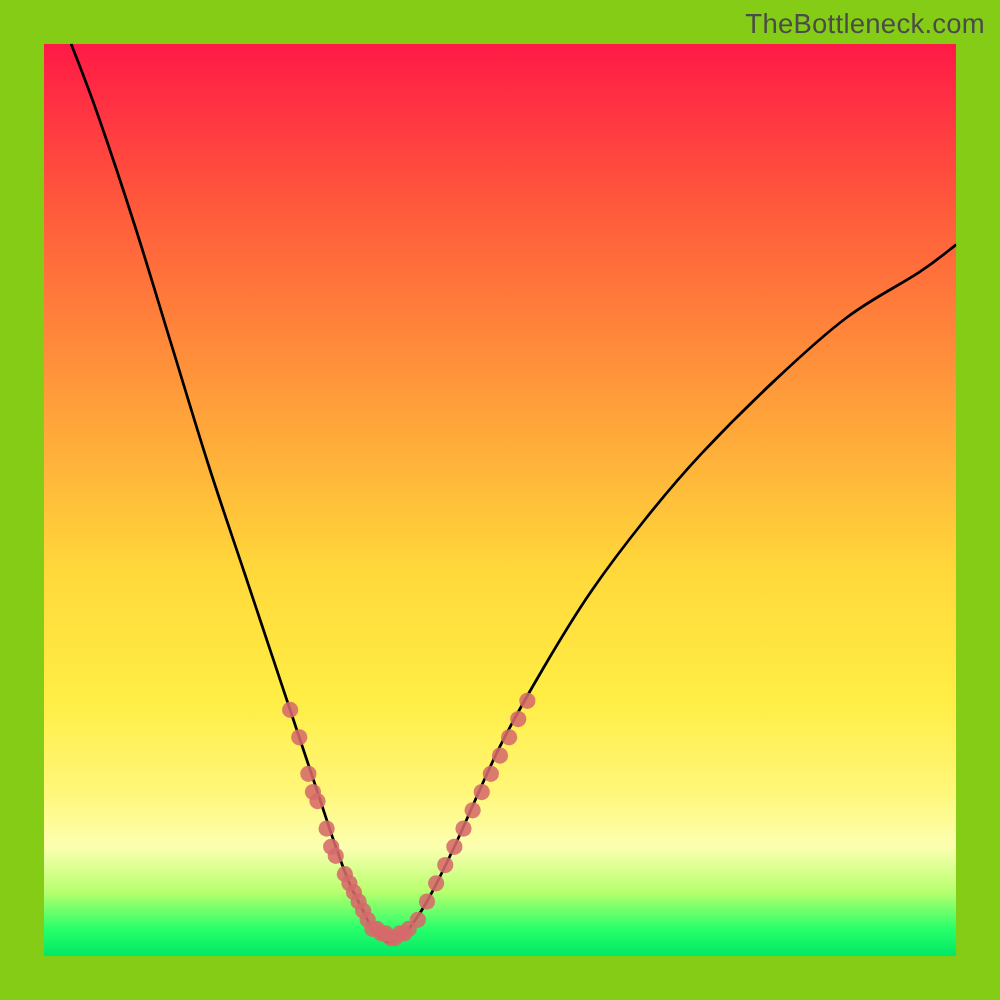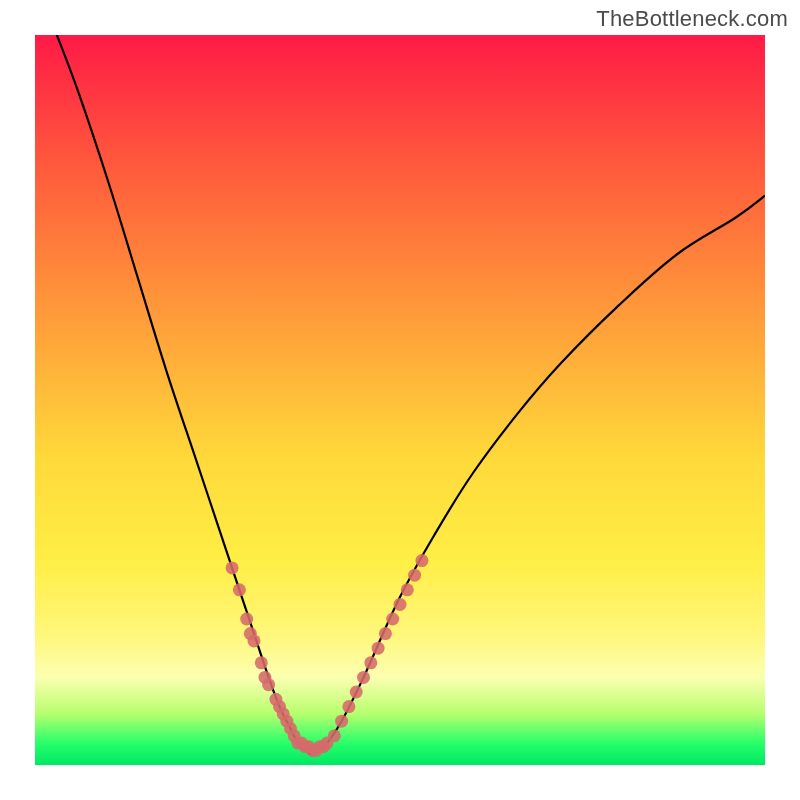--- a/index.html
+++ b/index.html
@@ -8,21 +8,21 @@
     width: 800px;
     height: 800px;
     overflow: hidden;
     background: #000;
     font-family: Arial, Helvetica, sans-serif;
   }
   .frame {
     position: absolute;
     width: 800px;
     height: 800px;
-    background: #ffffff;
+    background: #84cc16;
   }
   .plot-area {
     position: absolute;
     left: 35px;
     top: 35px;
     width: 730px;
     height: 730px;
     overflow: hidden;
   }
   .gradient-bg {

